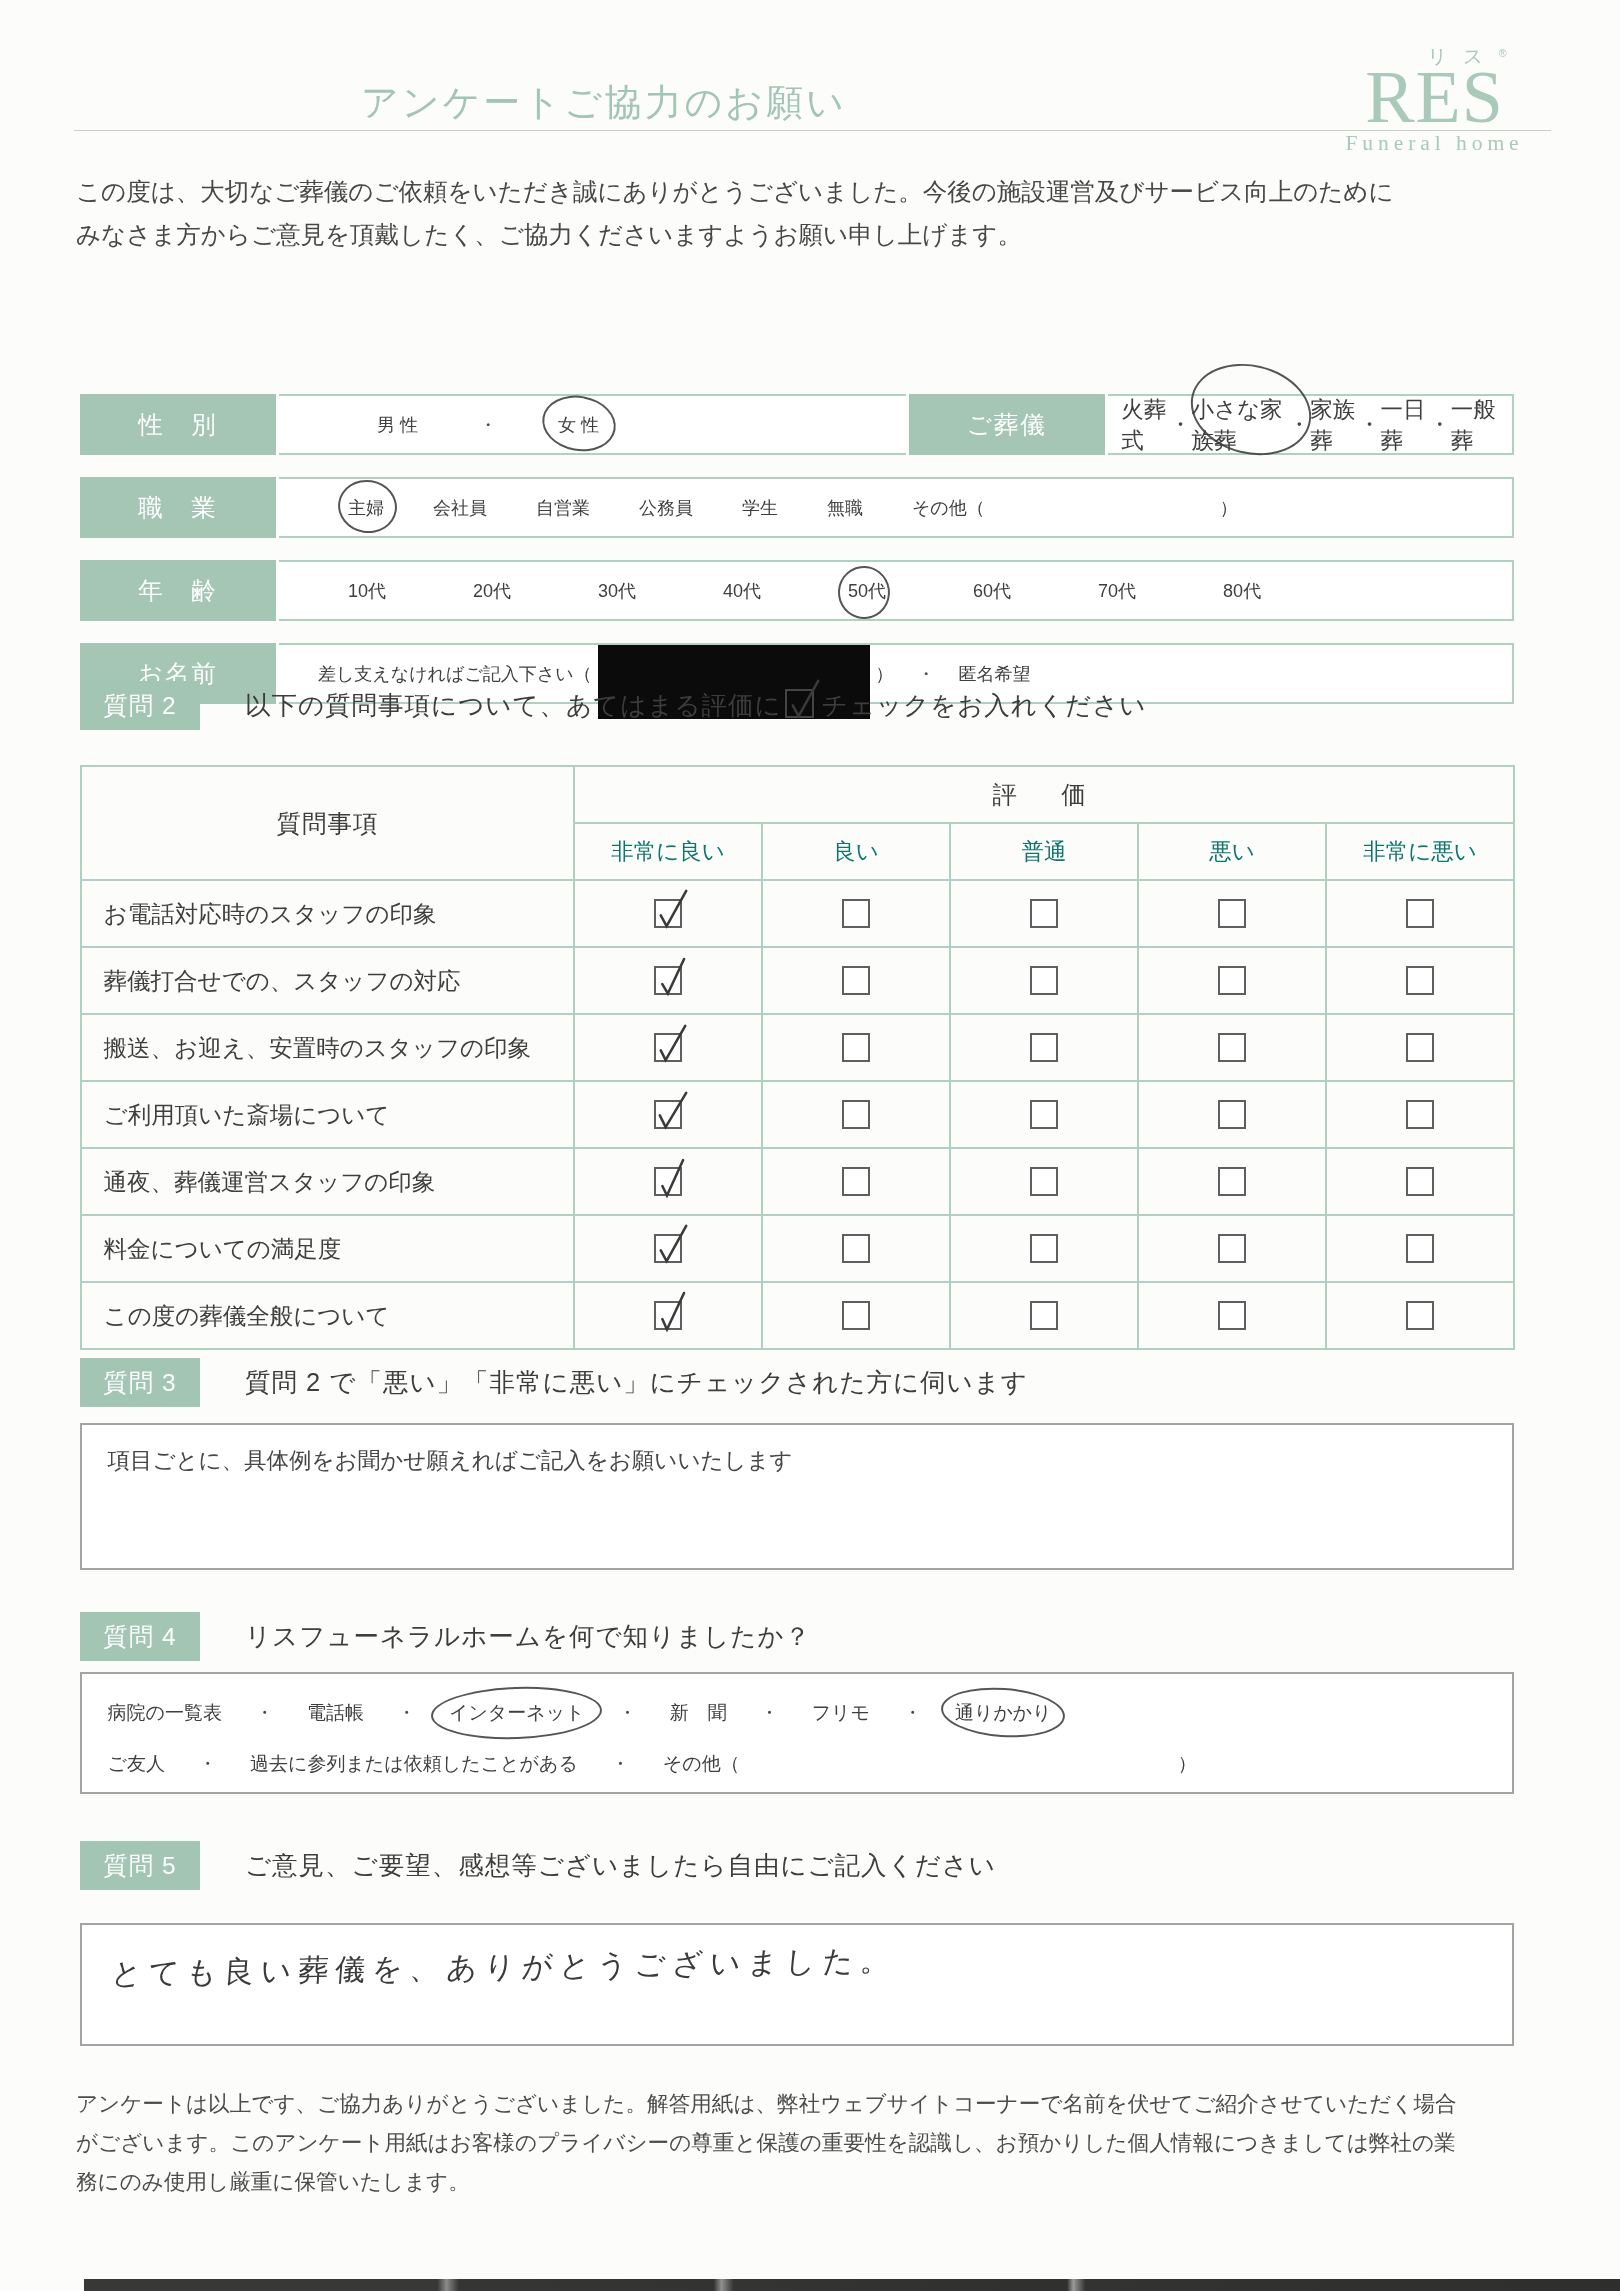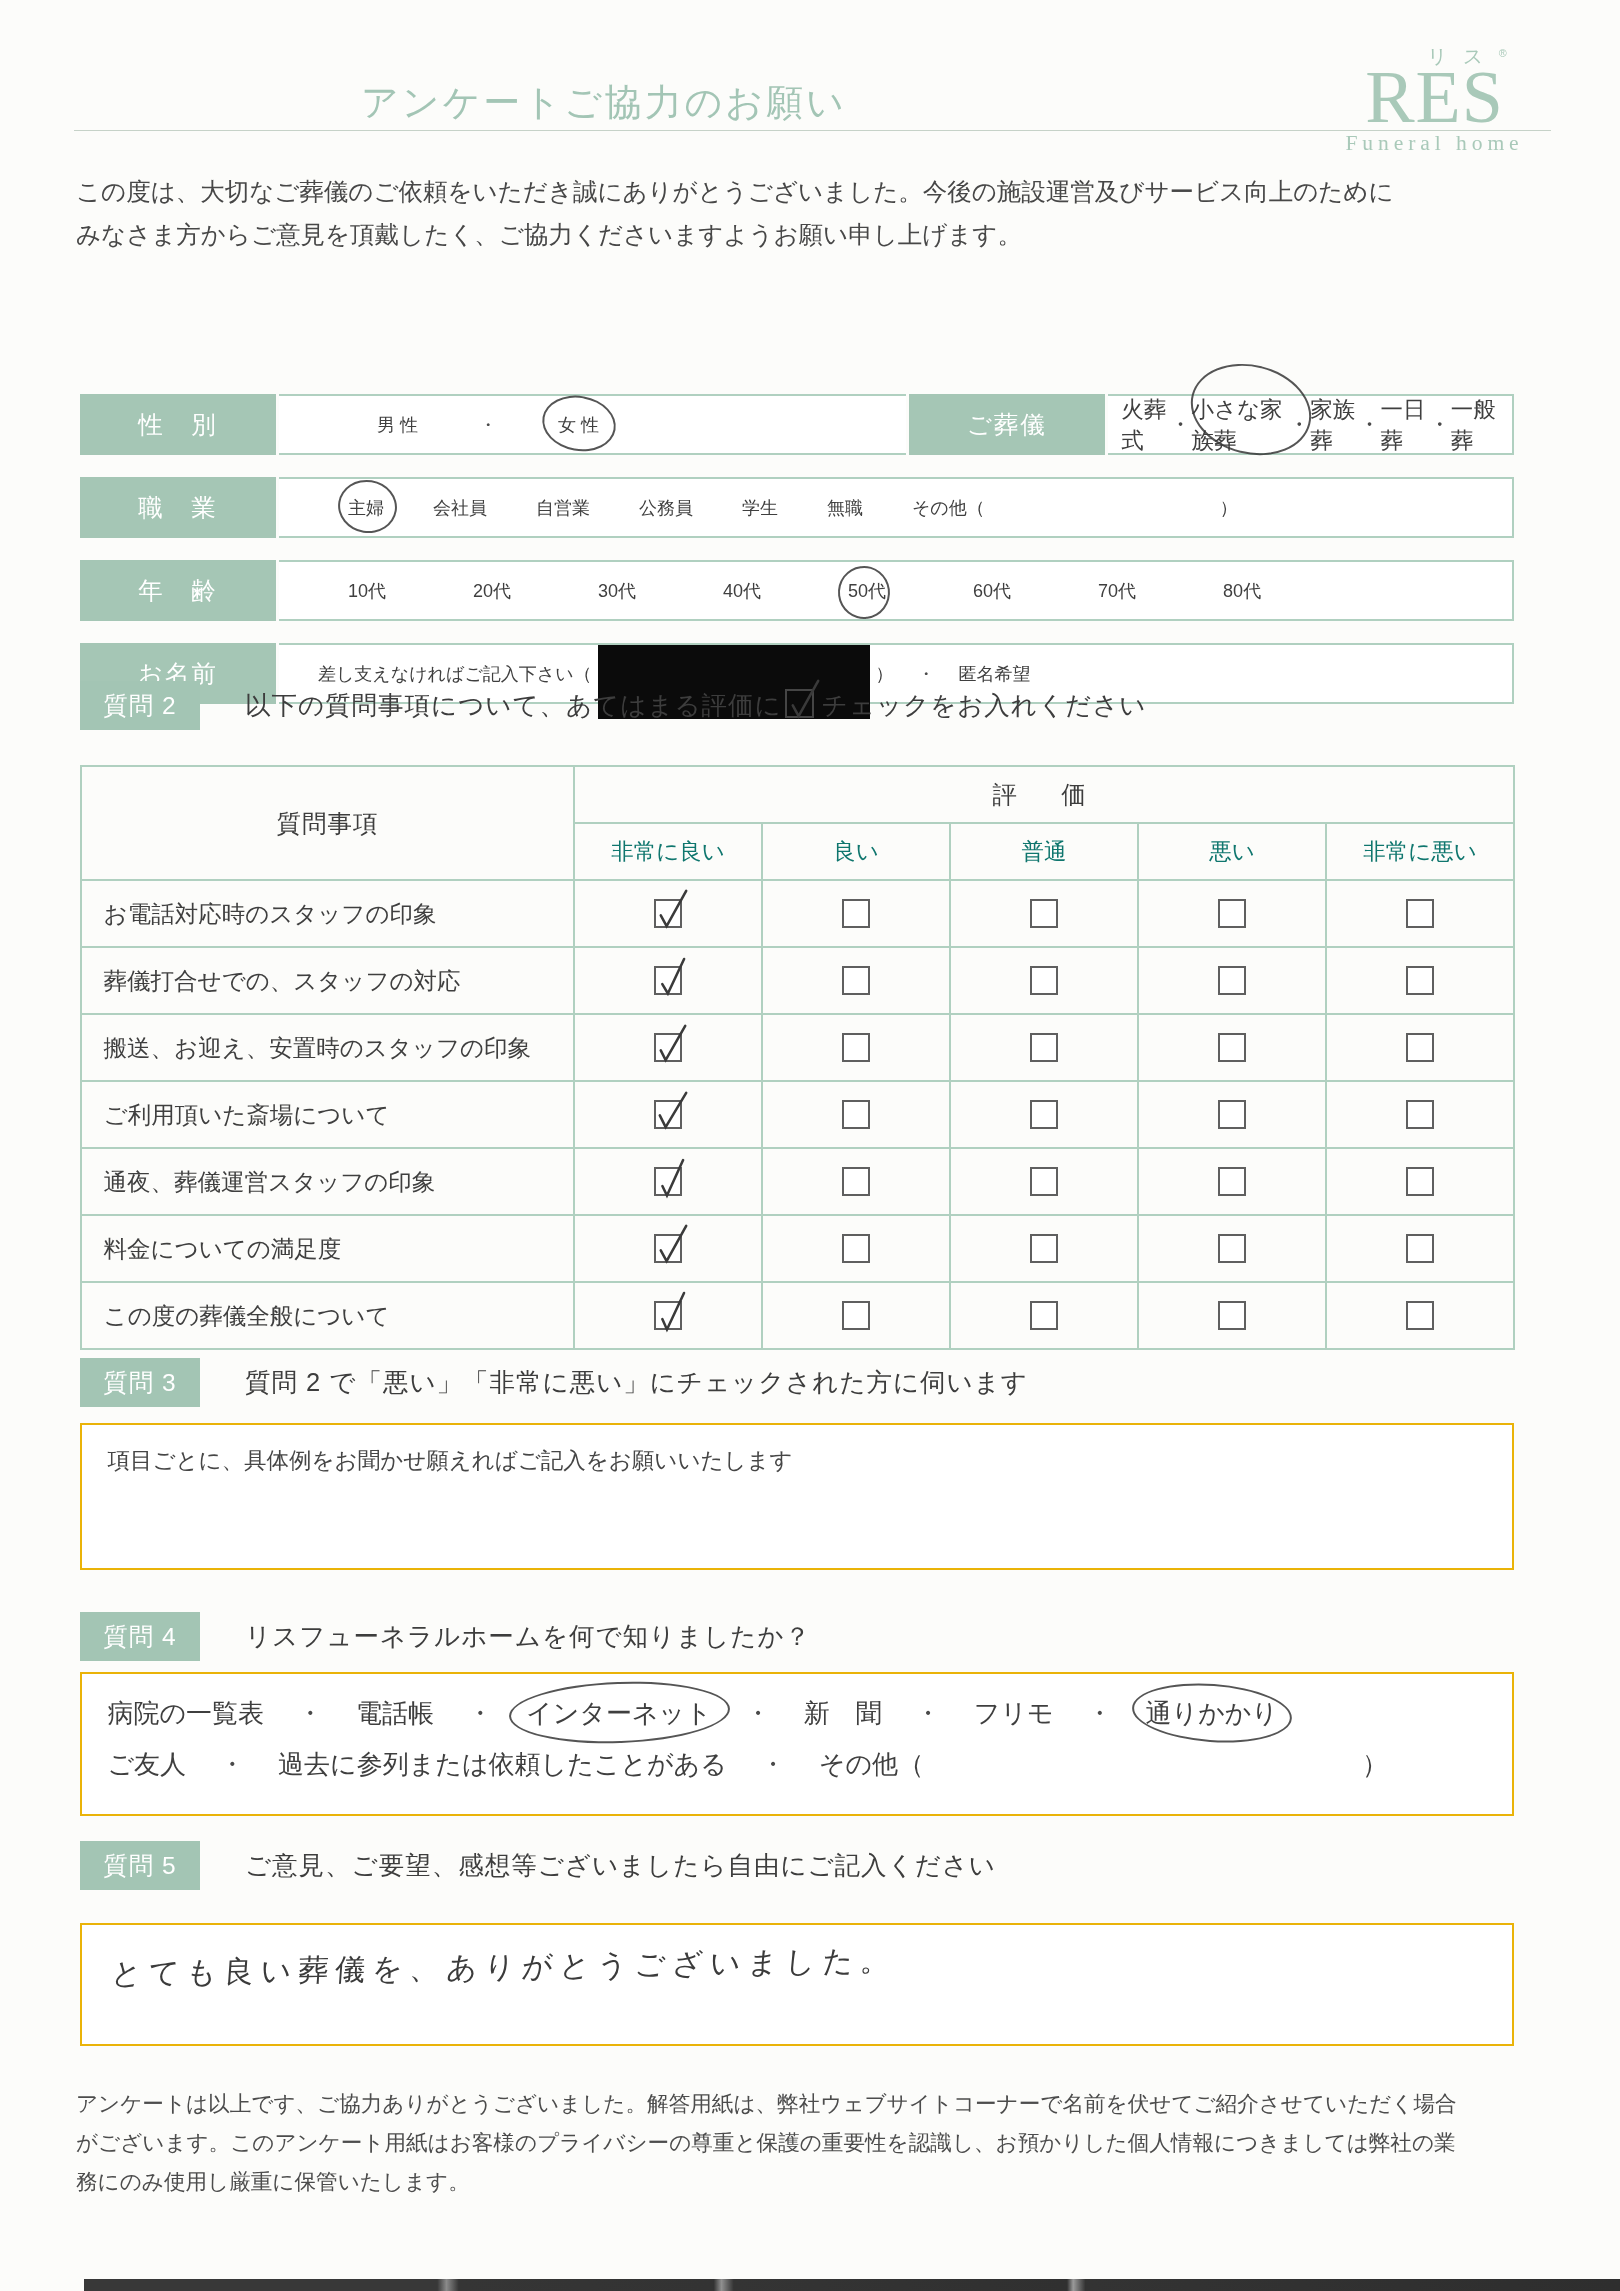--- a/index.html
+++ b/index.html
@@ -68,23 +68,23 @@
   .t2 .qhead { text-align:center; font-size:24.5px; color:#3d3d3d; letter-spacing:1px; }
   .t2 .qcell { height:63px; padding-left:21.6px; font-size:23.5px; color:#3f3f3f; }
   .cb-cell { text-align:center; }
   .cb { width:24.5px; height:24.5px; border:2px solid #5f5f5f; margin:0 auto; position:relative; background:#fff; }
   .tick { position:absolute; left:-5.9px; top:-16.7px; width:45px; height:47px; overflow:visible; }
   .tick path { fill:none; stroke:#3a3a3a; stroke-width:2.6; stroke-linecap:round; }
   .tk2 { transform:rotate(-4deg); }
   
   .inline-cb { display:inline-block; width:24.5px; height:24.5px; border:2px solid #454545; position:relative; margin:0 7.8px 0 3.9px; vertical-align:-3.9px; }
   
-  .freebox { position:absolute; left:80px; width:1434px; background:#fff; border:2px solid #eab308; box-sizing:border-box; }
+  .freebox { position:absolute; left:80px; width:1434px; background:#fff; border:2px solid #a3a3a3; box-sizing:border-box; }
   .q3-box { top:1423px; height:147px; padding:19.6px 0 0 25.5px; font-size:22.5px; color:#464646; }
-  .q4-box { top:1672px; height:144px; padding:13.7px 0 0 25.5px; font-size:26px; color:#3f3f3f; }
+  .q4-box { top:1672px; height:122px; padding:13.7px 0 0 25.5px; font-size:19px; color:#3f3f3f; }
   .q4-line { display:flex; align-items:center; gap:33px; height:51px; }
   .q5-box { top:1923px; height:123px; padding:21.6px 0 0 29px; }
   .handwriting {
     display:inline-block; font-size:30px; color:#3b3b3b; letter-spacing:6.9px;
     transform:rotate(-1deg) skewX(-5deg);
   }
   
   .footer { position:absolute; left:76px; top:2062px; width:1475px; font-size:21.6px; line-height:39px; color:#4c4c4c; }
   
   .scanbar {

